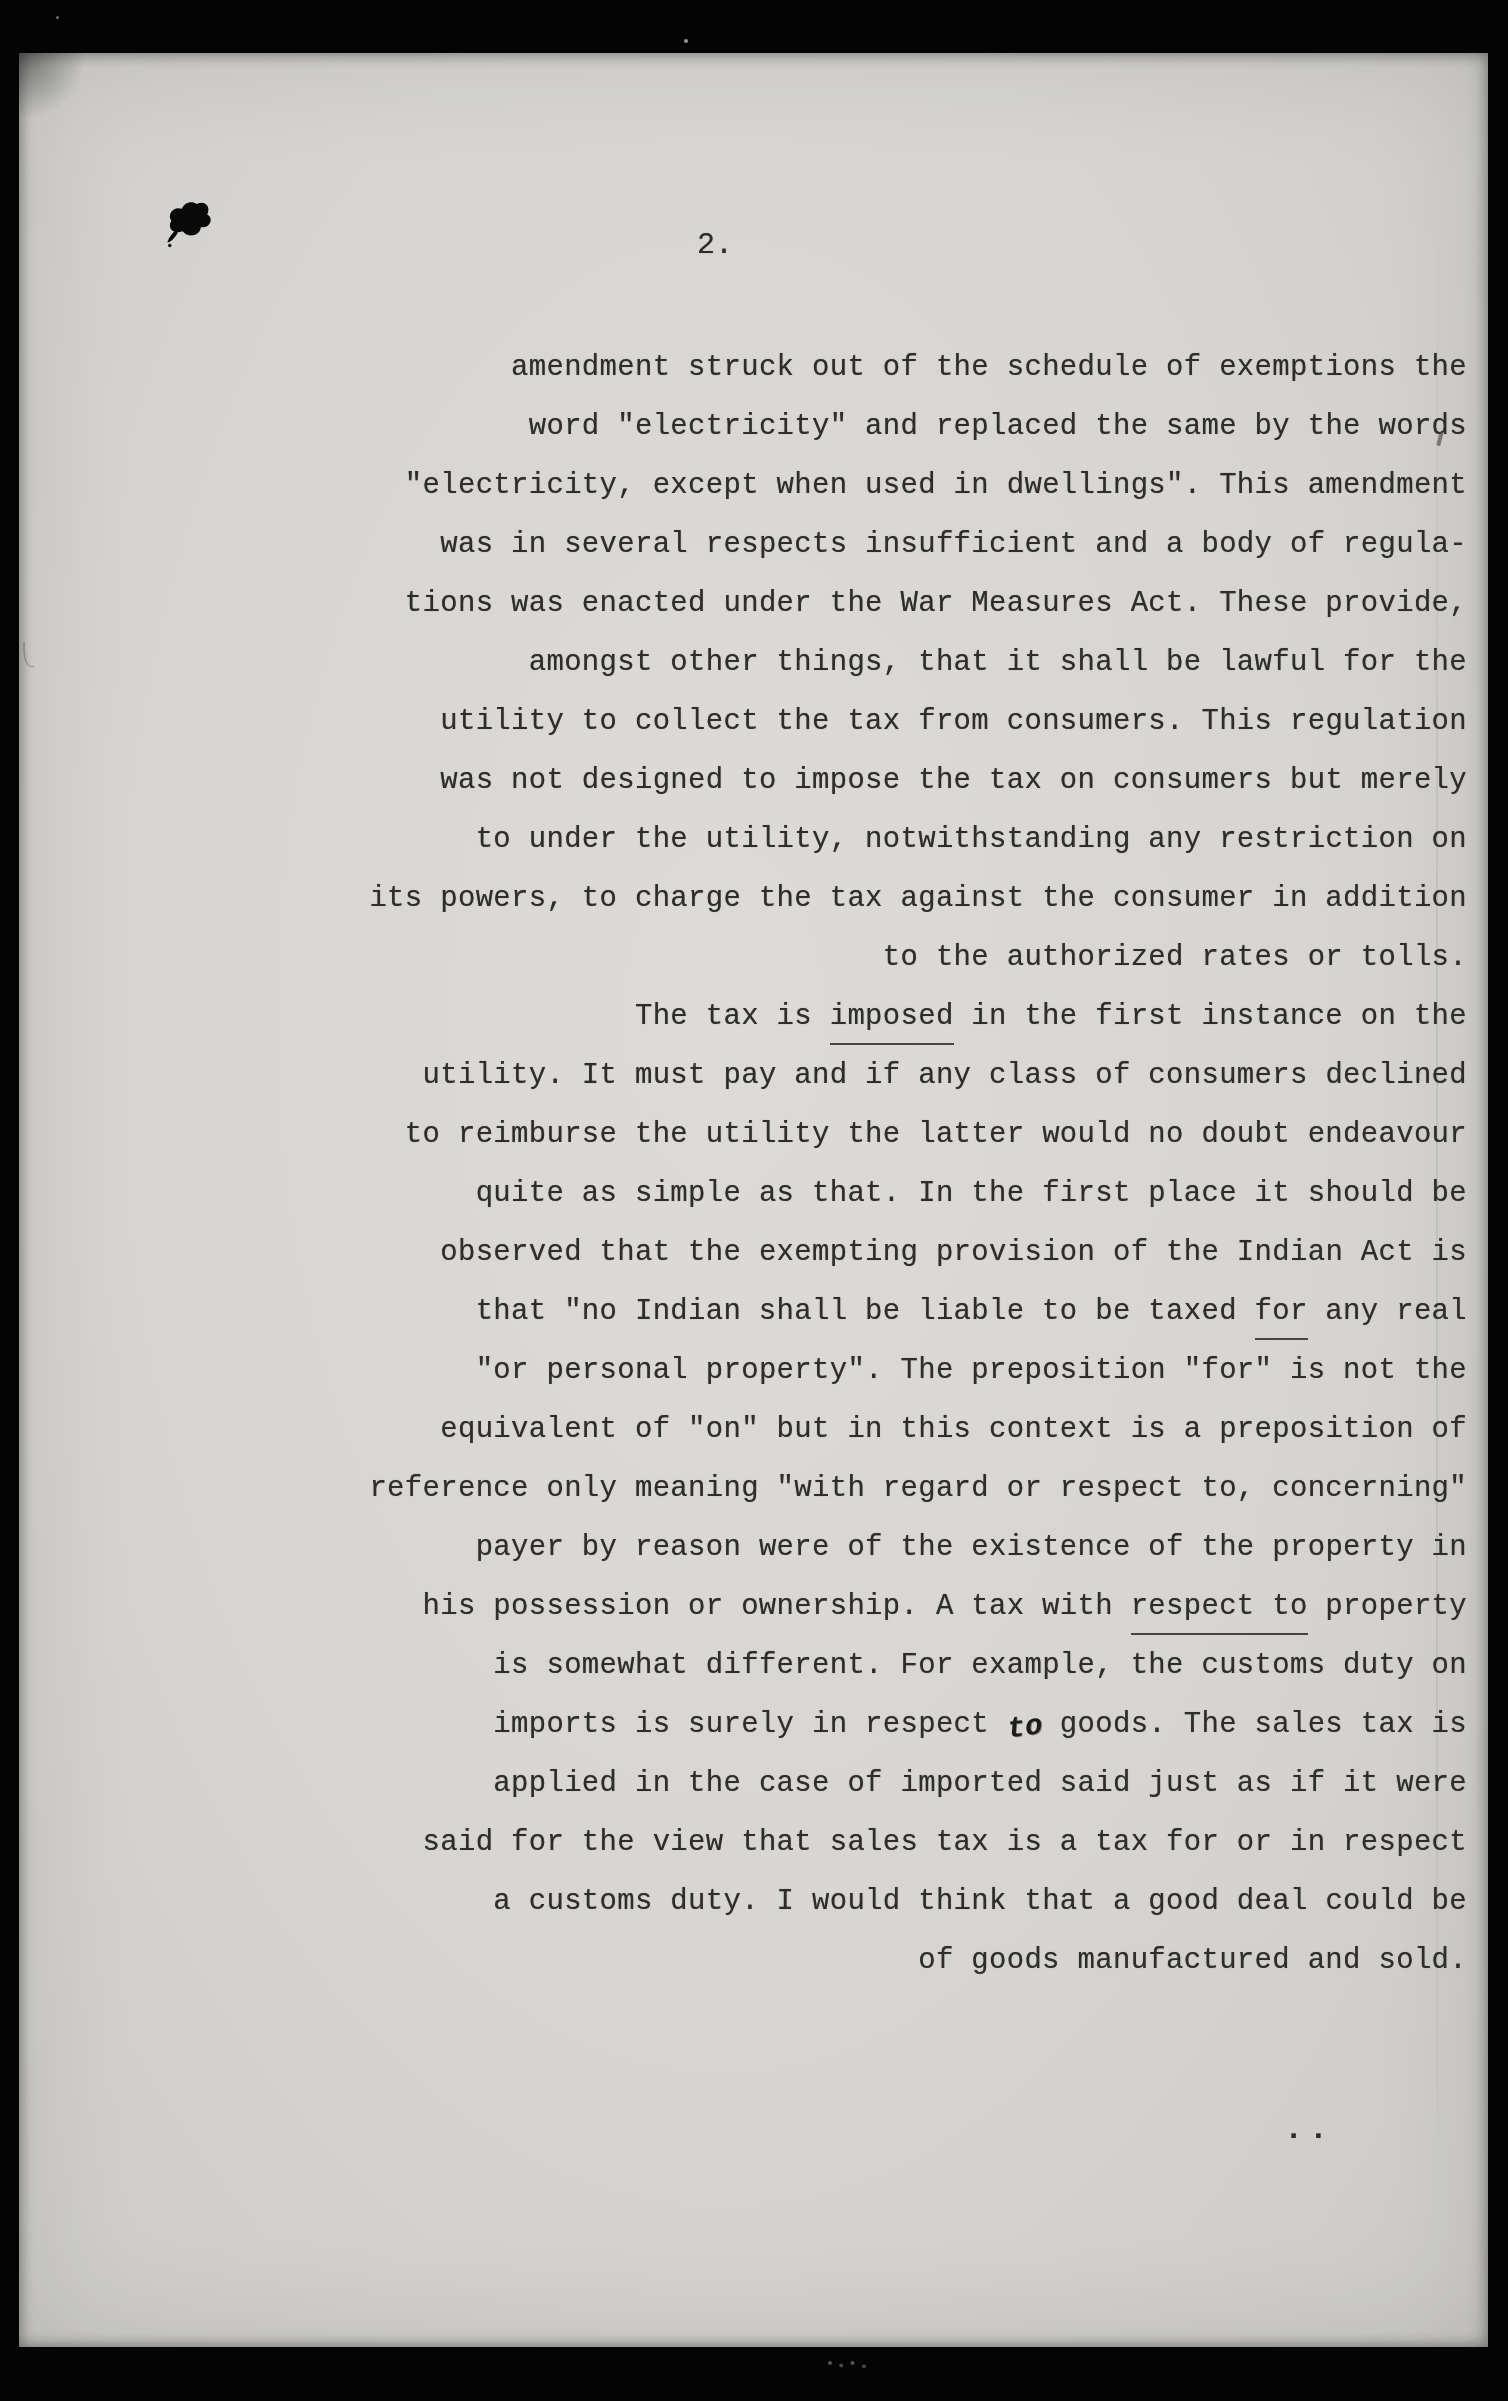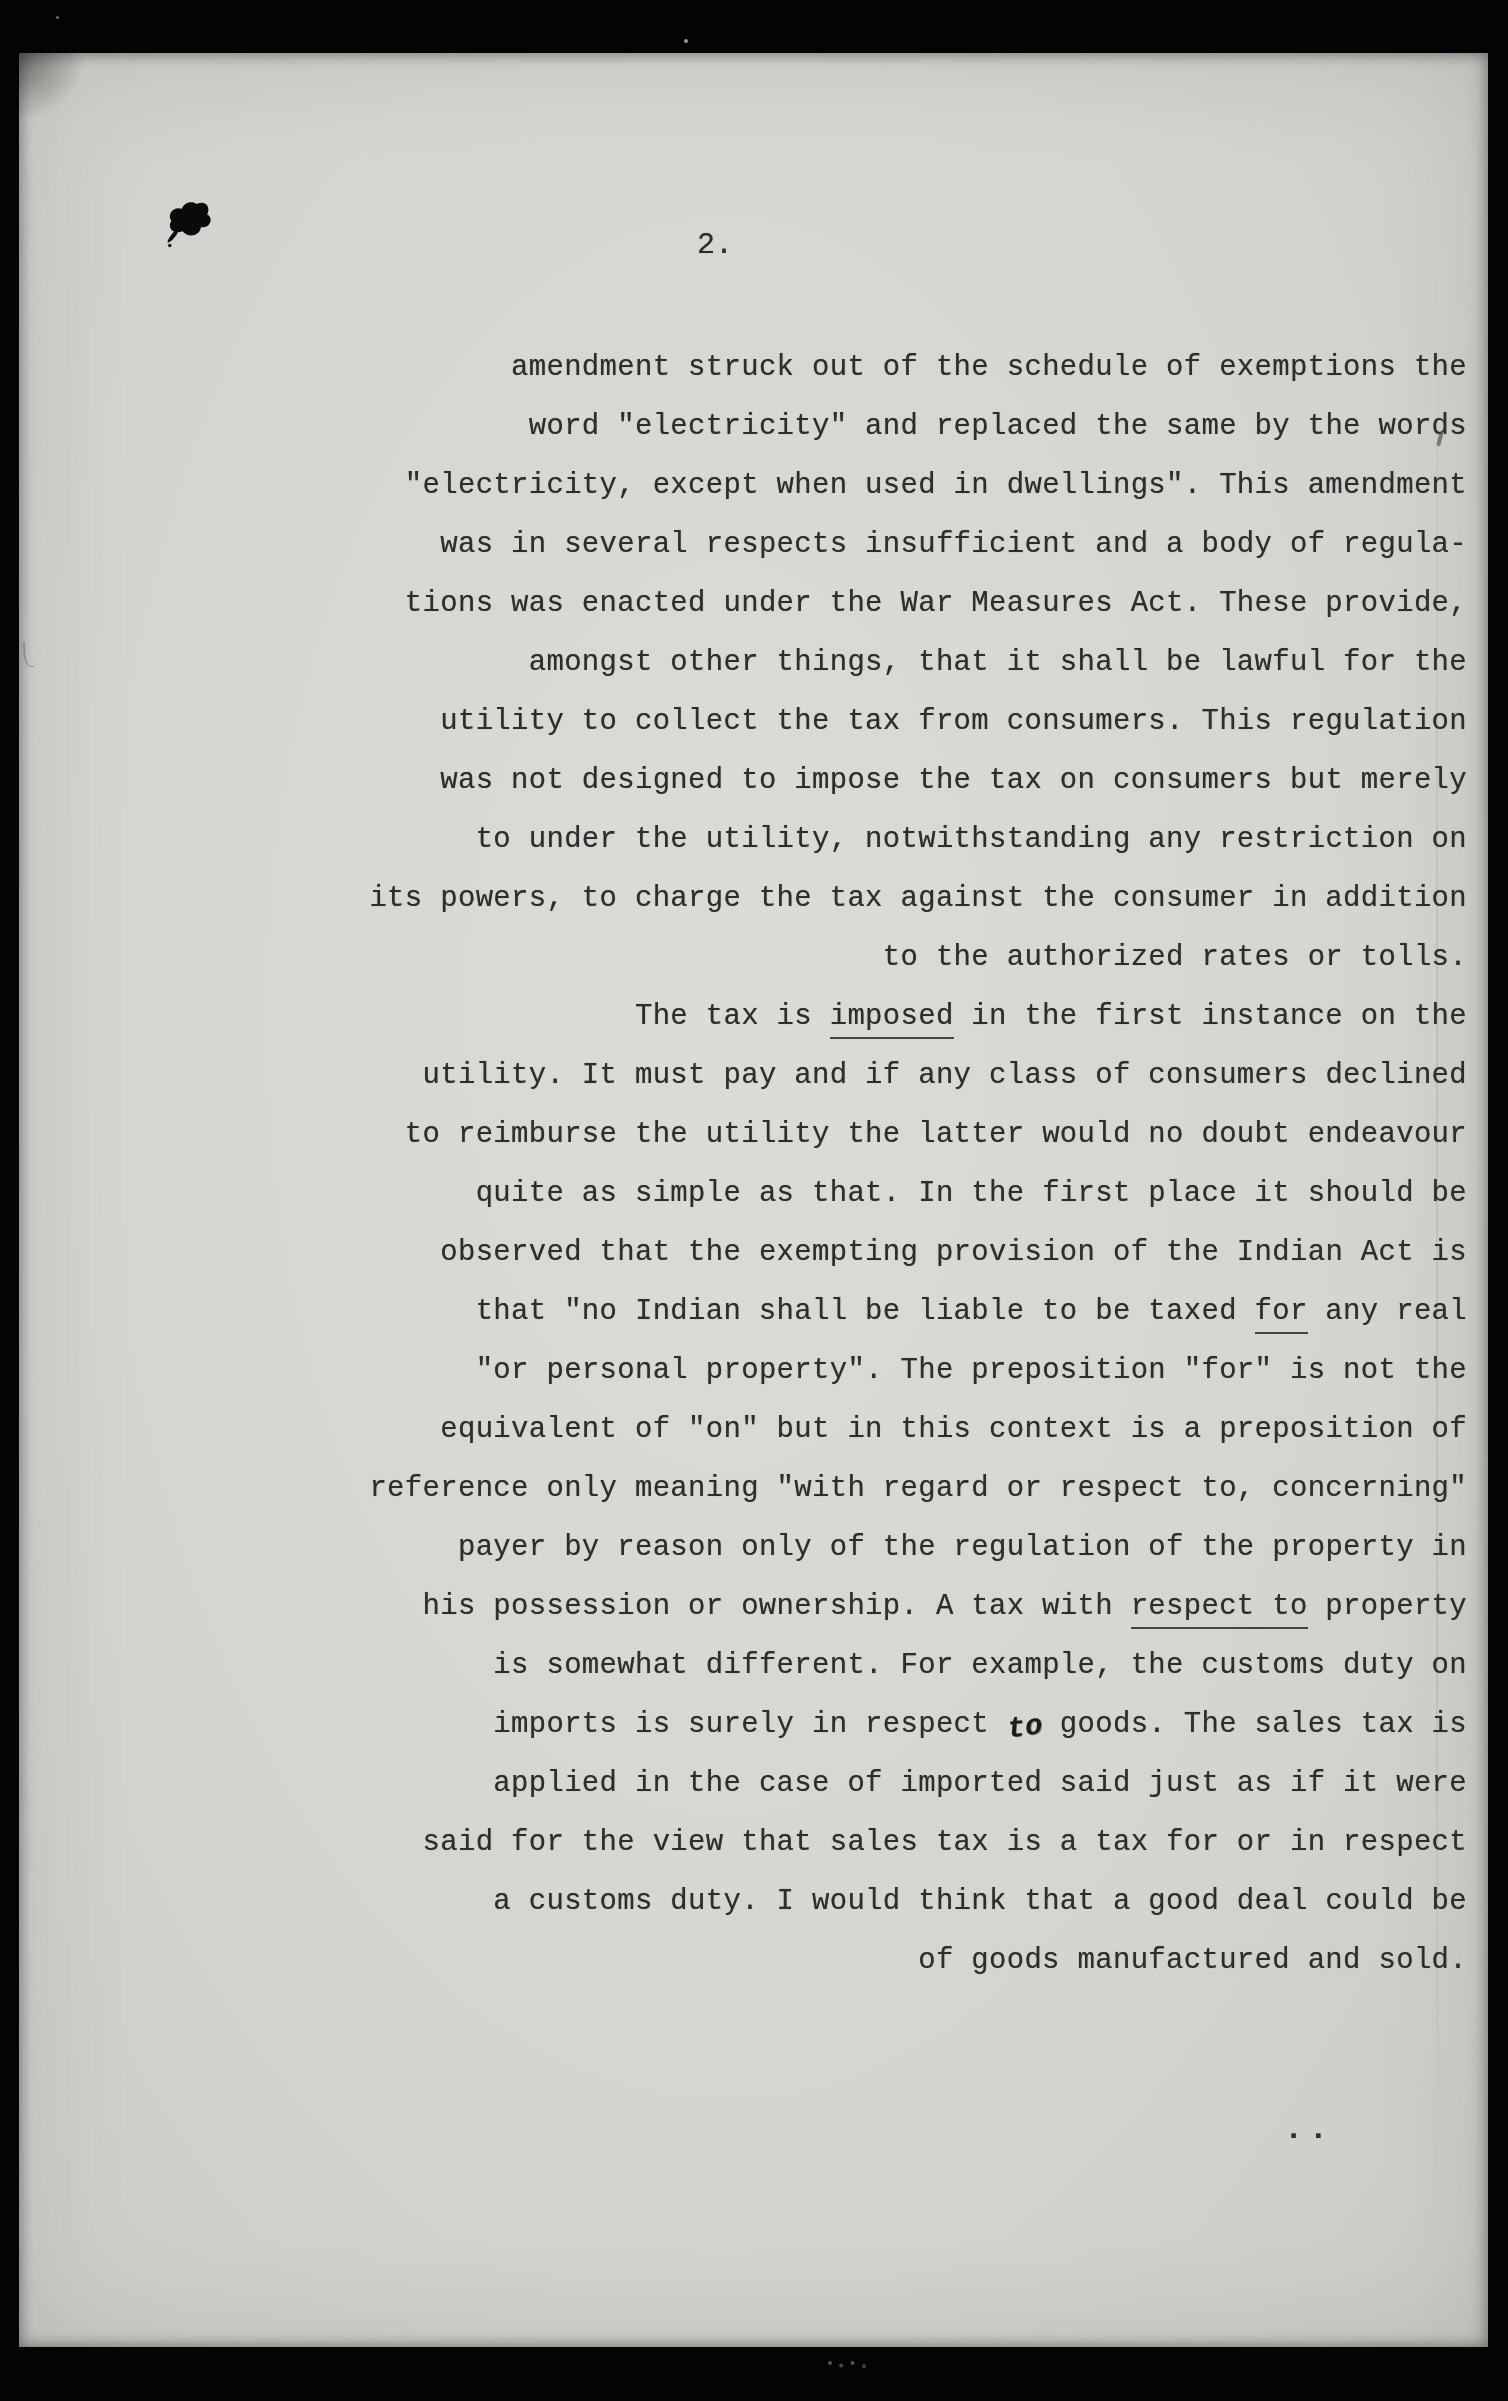--- a/index.html
+++ b/index.html
@@ -43,21 +43,21 @@
     font-size:29px;
     line-height:59px;
     height:59px;
     color:#2e2d2b;
     letter-spacing:0.3px;
     text-shadow:0 0 0.8px rgba(45,45,42,0.55);
   }
   .line.indent{padding-left:201px;}
   .underline{
     border-bottom:2.4px solid rgba(43,42,40,0.85);
-    padding-bottom:4px;
+    padding-bottom:10px;
   }
   .handwritten{
     display:inline-block;
     font-weight:bold;
     font-style:italic;
     transform:rotate(-7deg) translateY(3.2px);
     color:#1d1c1a;
     text-shadow:0.8px 0.8px 0 rgba(20,20,20,0.45);
   }
   .trailing-mark{
@@ -119,21 +119,21 @@
     <div class="line"><span>to the authorized rates or tolls.</span></div>
     <div class="line indent"><span>The tax is </span><span class="underline">imposed</span><span> in the first instance on the</span></div>
     <div class="line"><span>utility. It must pay and if any class of consumers declined</span></div>
     <div class="line"><span>to reimburse the utility the latter would no doubt endeavour</span></div>
     <div class="line"><span>quite as simple as that. In the first place it should be</span></div>
     <div class="line"><span>observed that the exempting provision of the Indian Act is</span></div>
     <div class="line"><span>that "no Indian shall be liable to be taxed </span><span class="underline">for</span><span> any real</span></div>
     <div class="line"><span>"or personal property". The preposition "for" is not the</span></div>
     <div class="line"><span>equivalent of "on" but in this context is a preposition of</span></div>
     <div class="line"><span>reference only meaning "with regard or respect to, concerning"</span></div>
-    <div class="line"><span>payer by reason only of the regulation of the property in</span></div>
+    <div class="line"><span>payer by reason were of the existence of the property in</span></div>
     <div class="line"><span>his possession or ownership. A tax with </span><span class="underline">respect to</span><span> property</span></div>
     <div class="line"><span>is somewhat different. For example, the customs duty on</span></div>
     <div class="line"><span>imports is surely in respect </span><span class="handwritten">to</span><span> goods. The sales tax is</span></div>
     <div class="line"><span>applied in the case of imported said just as if it were</span></div>
     <div class="line"><span>said for the view that sales tax is a tax for or in respect</span></div>
     <div class="line"><span>a customs duty. I would think that a good deal could be</span></div>
     <div class="line"><span>of goods manufactured and sold.</span></div>
   </div>
 
 <div class="trailing-mark">..</div>

